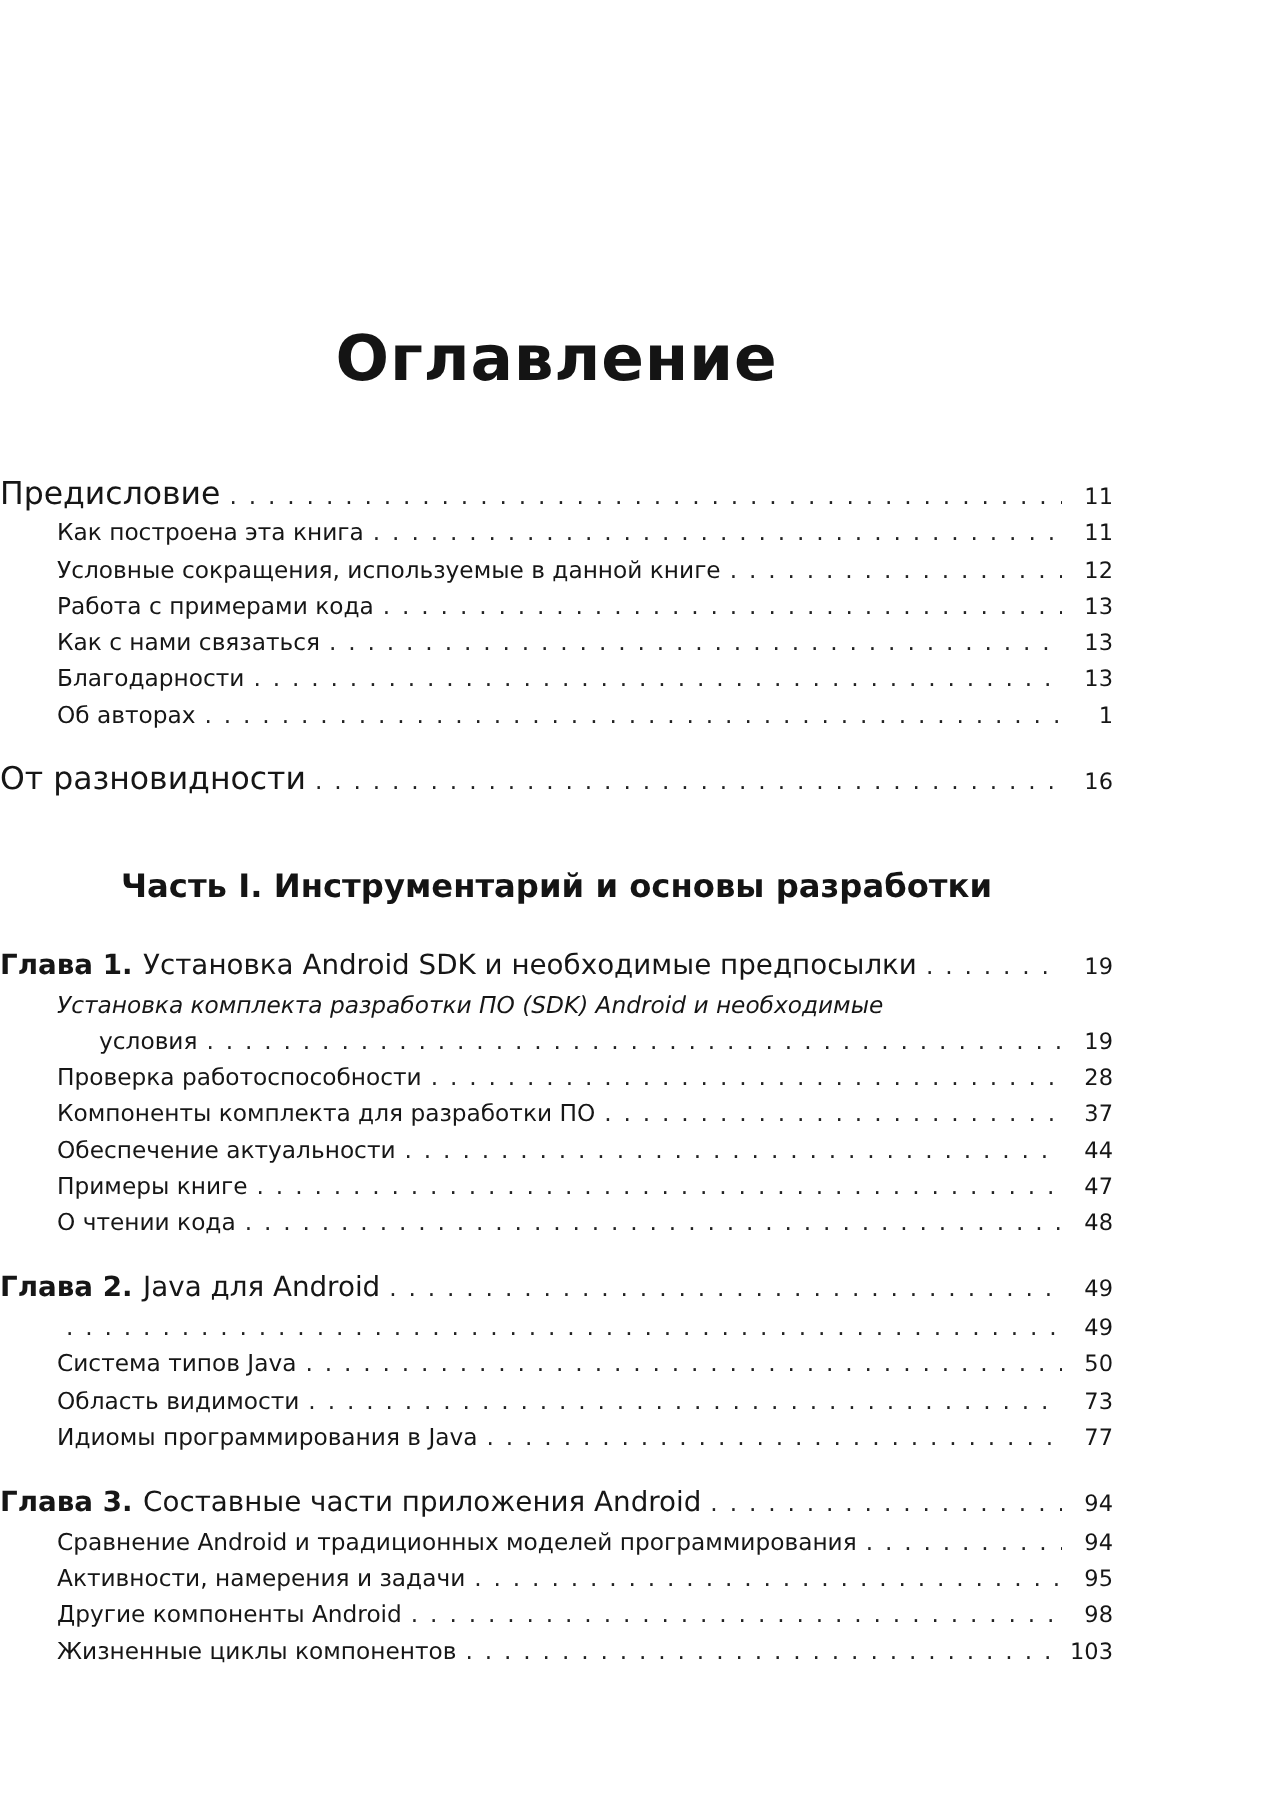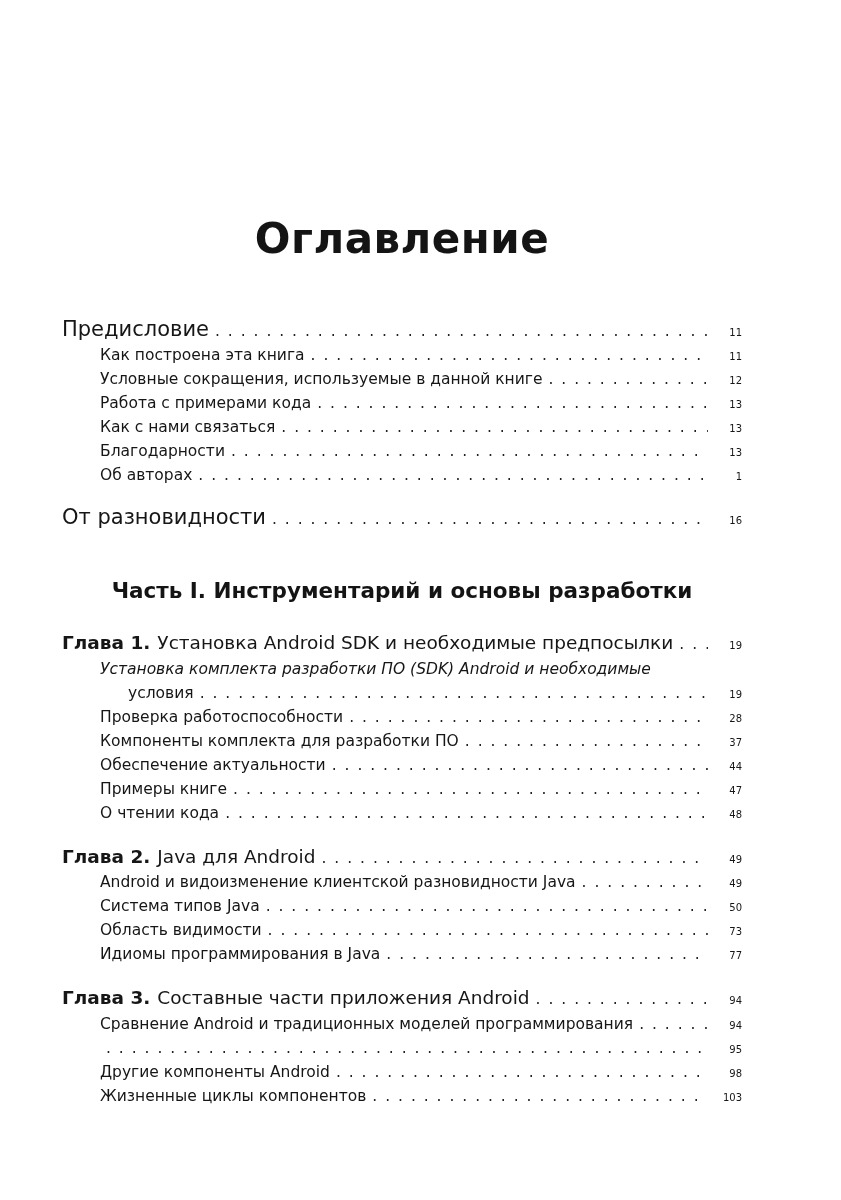--- a/index.html
+++ b/index.html
@@ -7,21 +7,20 @@
     .page {
       width: 841px;
       height: 1200px;
       background: #ffffff;
       color: #161616;
       font-family: "DejaVu Sans", "Liberation Sans", sans-serif;
       overflow: hidden;
       margin: 0 auto;
     }
     .content {
-      padding-left: 62px;
       padding-right: 99px;
     }
     .title {
       padding-top: 214px;
       text-align: center;
       font-size: 42px;
       font-weight: 700;
       color: #141414;
       letter-spacing: 0.5px;
     }
@@ -36,21 +35,21 @@
       margin-left: 6px;
       margin-right: 4px;
       font-size: 15.5px;
       color: #222222;
     }
     .leader::after {
       content: ". . . . . . . . . . . . . . . . . . . . . . . . . . . . . . . . . . . . . . . . . . . . . . . . . . . . . . . . . . . . . . . . . . . . . . . . . . . . . . . . . . . . . . . .";
       letter-spacing: 1.5px;
     }
     .pagenum {
-      font-size: 10px;
+      font-size: 15px;
       min-width: 30px;
       text-align: right;
       white-space: nowrap;
     }
 
     .row-top { font-size: 21px; line-height: 1.35; margin-top: 16px; }
     .row-sub { font-size: 15.5px; line-height: 1.55; padding-left: 38px; }
     .row-chapter { font-size: 18.5px; line-height: 1.5; margin-top: 18px; }
     .row-chapter .prefix { font-weight: 700; margin-right: 7px; }
 
@@ -152,21 +151,20 @@
           <span class="label"><span>О чтении кода</span></span>
           <span class="leader"></span>
           <span class="pagenum">48</span>
         </div>
         <div class="row row-chapter">
           <span class="label"><span class="prefix">Глава 2.</span><span>Java для Android</span></span>
           <span class="leader"></span>
           <span class="pagenum">49</span>
         </div>
         <div class="row row-sub">
-          <span class="label"><span>Android и видоизменение клиентской разновидности Java</span></span>
           <span class="leader"></span>
           <span class="pagenum">49</span>
         </div>
         <div class="row row-sub">
           <span class="label"><span>Система типов Java</span></span>
           <span class="leader"></span>
           <span class="pagenum">50</span>
         </div>
         <div class="row row-sub">
           <span class="label"><span>Область видимости</span></span>
@@ -182,20 +180,21 @@
           <span class="label"><span class="prefix">Глава 3.</span><span>Составные части приложения Android</span></span>
           <span class="leader"></span>
           <span class="pagenum">94</span>
         </div>
         <div class="row row-sub">
           <span class="label"><span>Сравнение Android и традиционных моделей программирования</span></span>
           <span class="leader"></span>
           <span class="pagenum">94</span>
         </div>
         <div class="row row-sub">
+          <span class="label"><span>Активности, намерения и задачи</span></span>
           <span class="leader"></span>
           <span class="pagenum">95</span>
         </div>
         <div class="row row-sub">
           <span class="label"><span>Другие компоненты Android</span></span>
           <span class="leader"></span>
           <span class="pagenum">98</span>
         </div>
         <div class="row row-sub">
           <span class="label"><span>Жизненные циклы компонентов</span></span>

